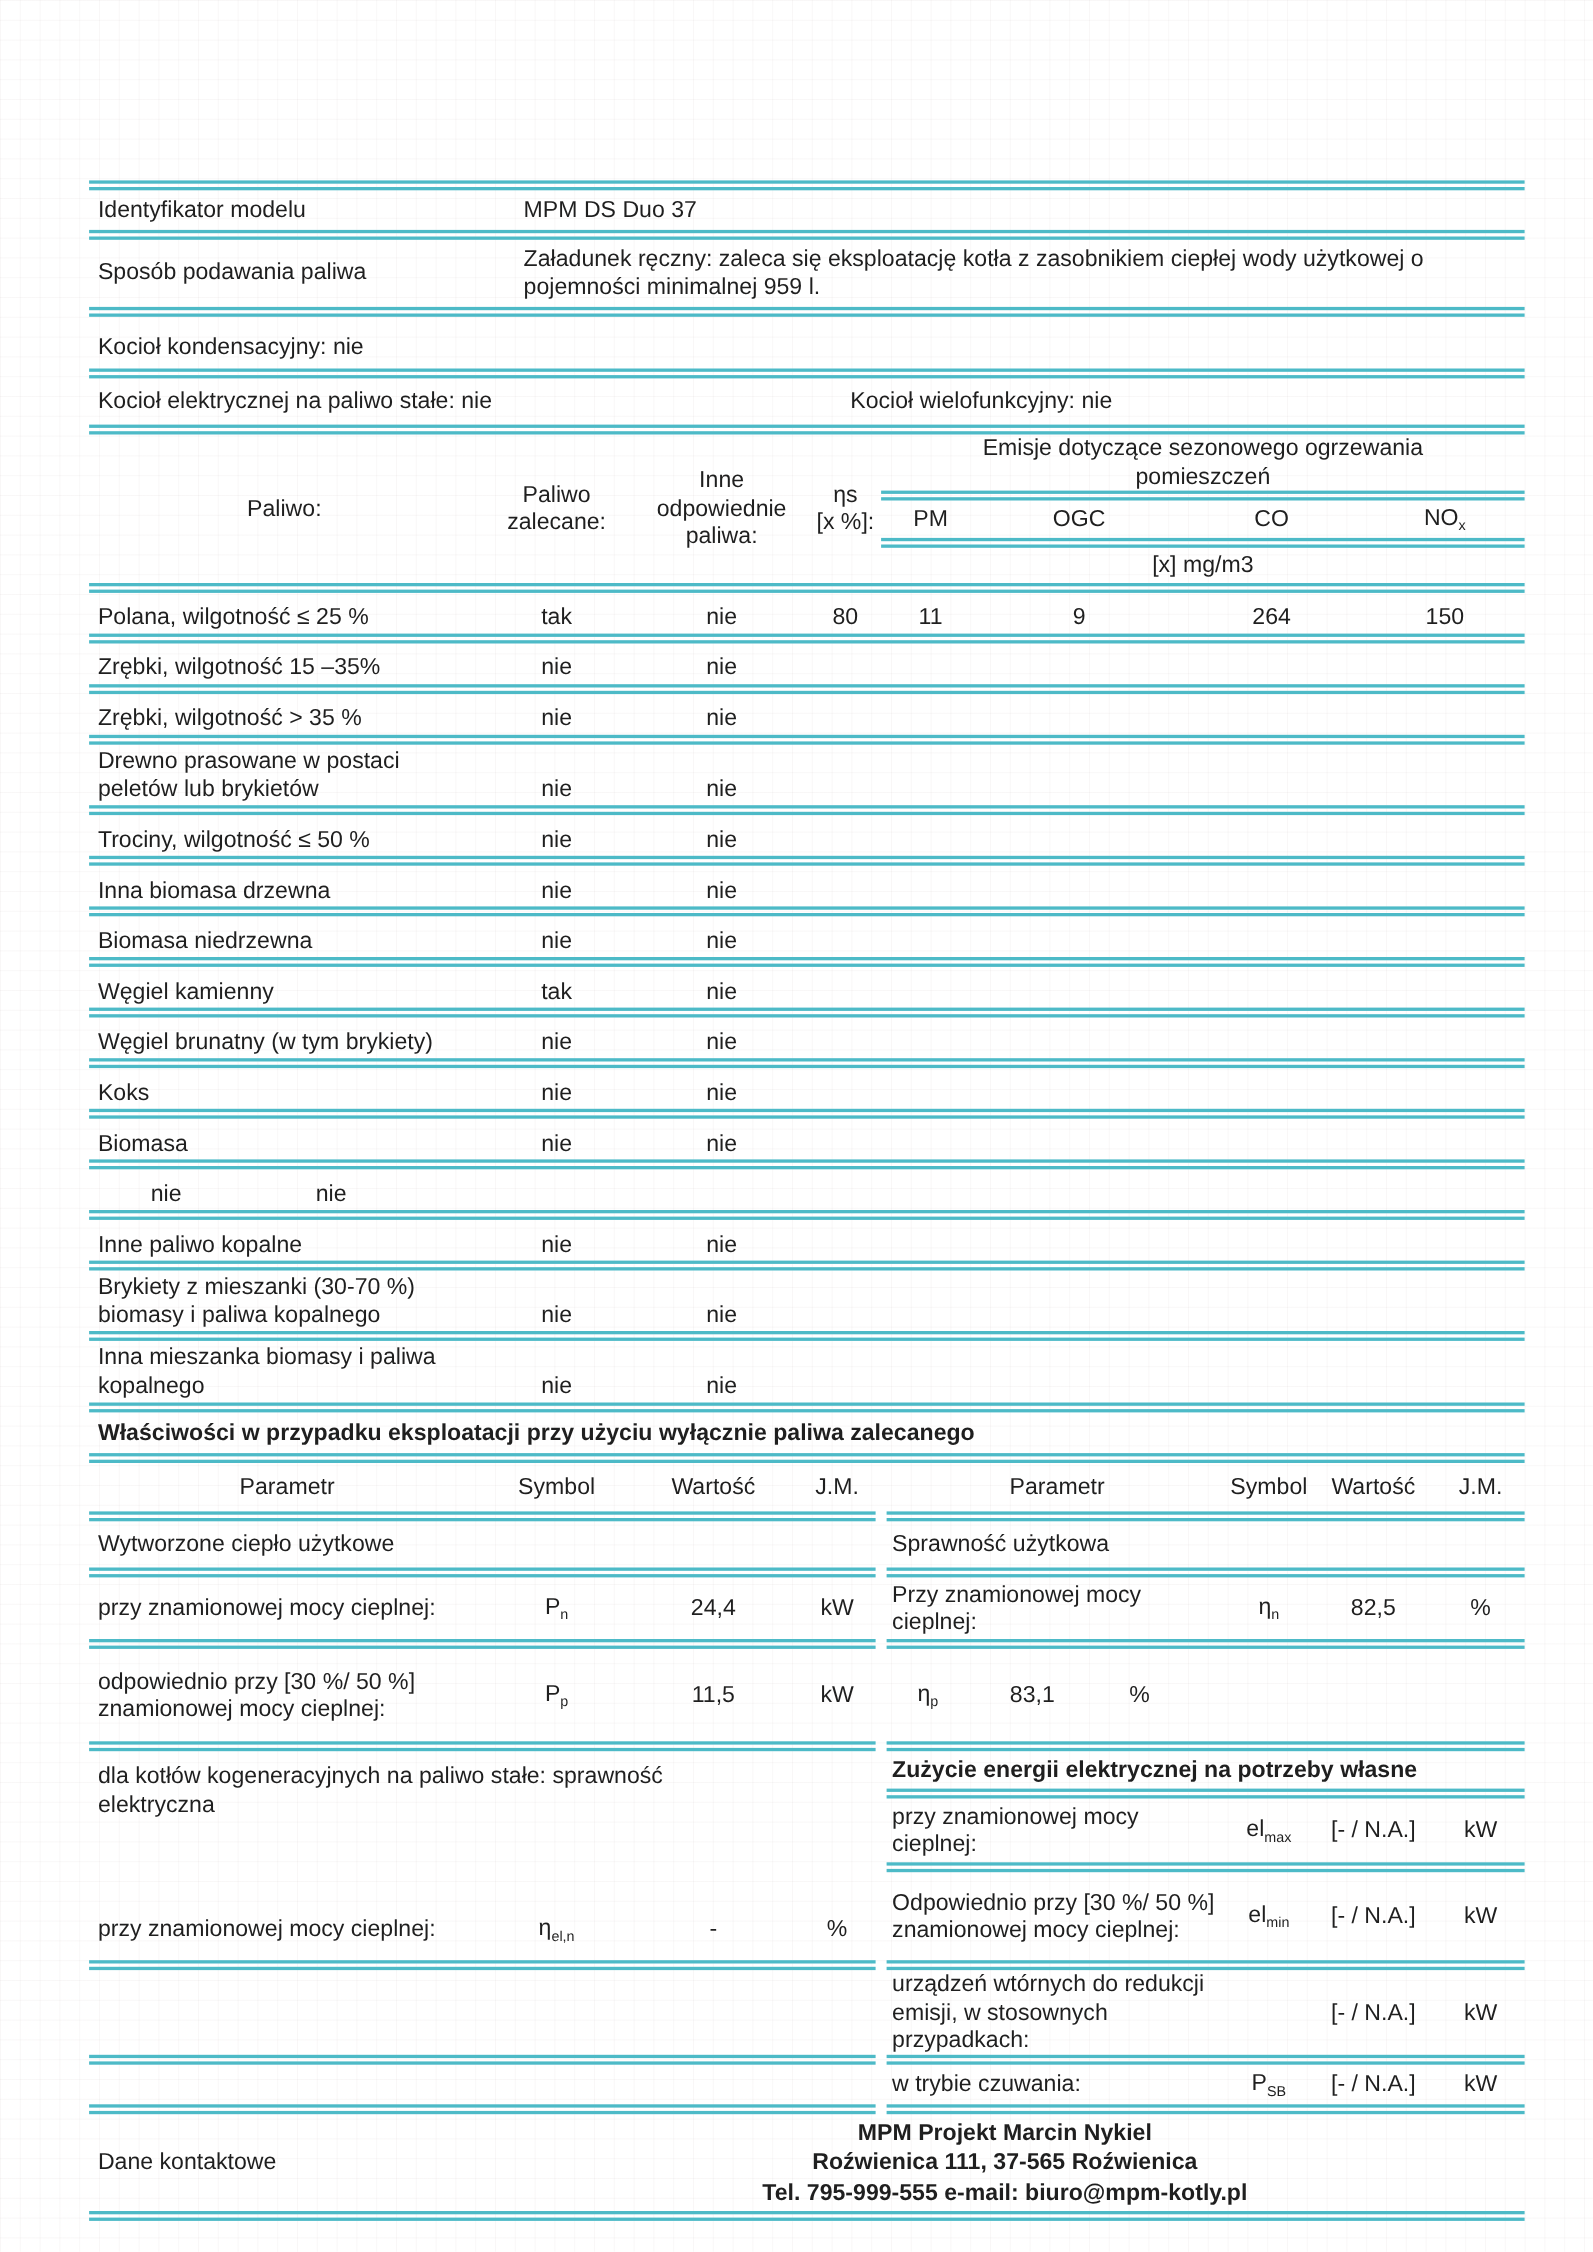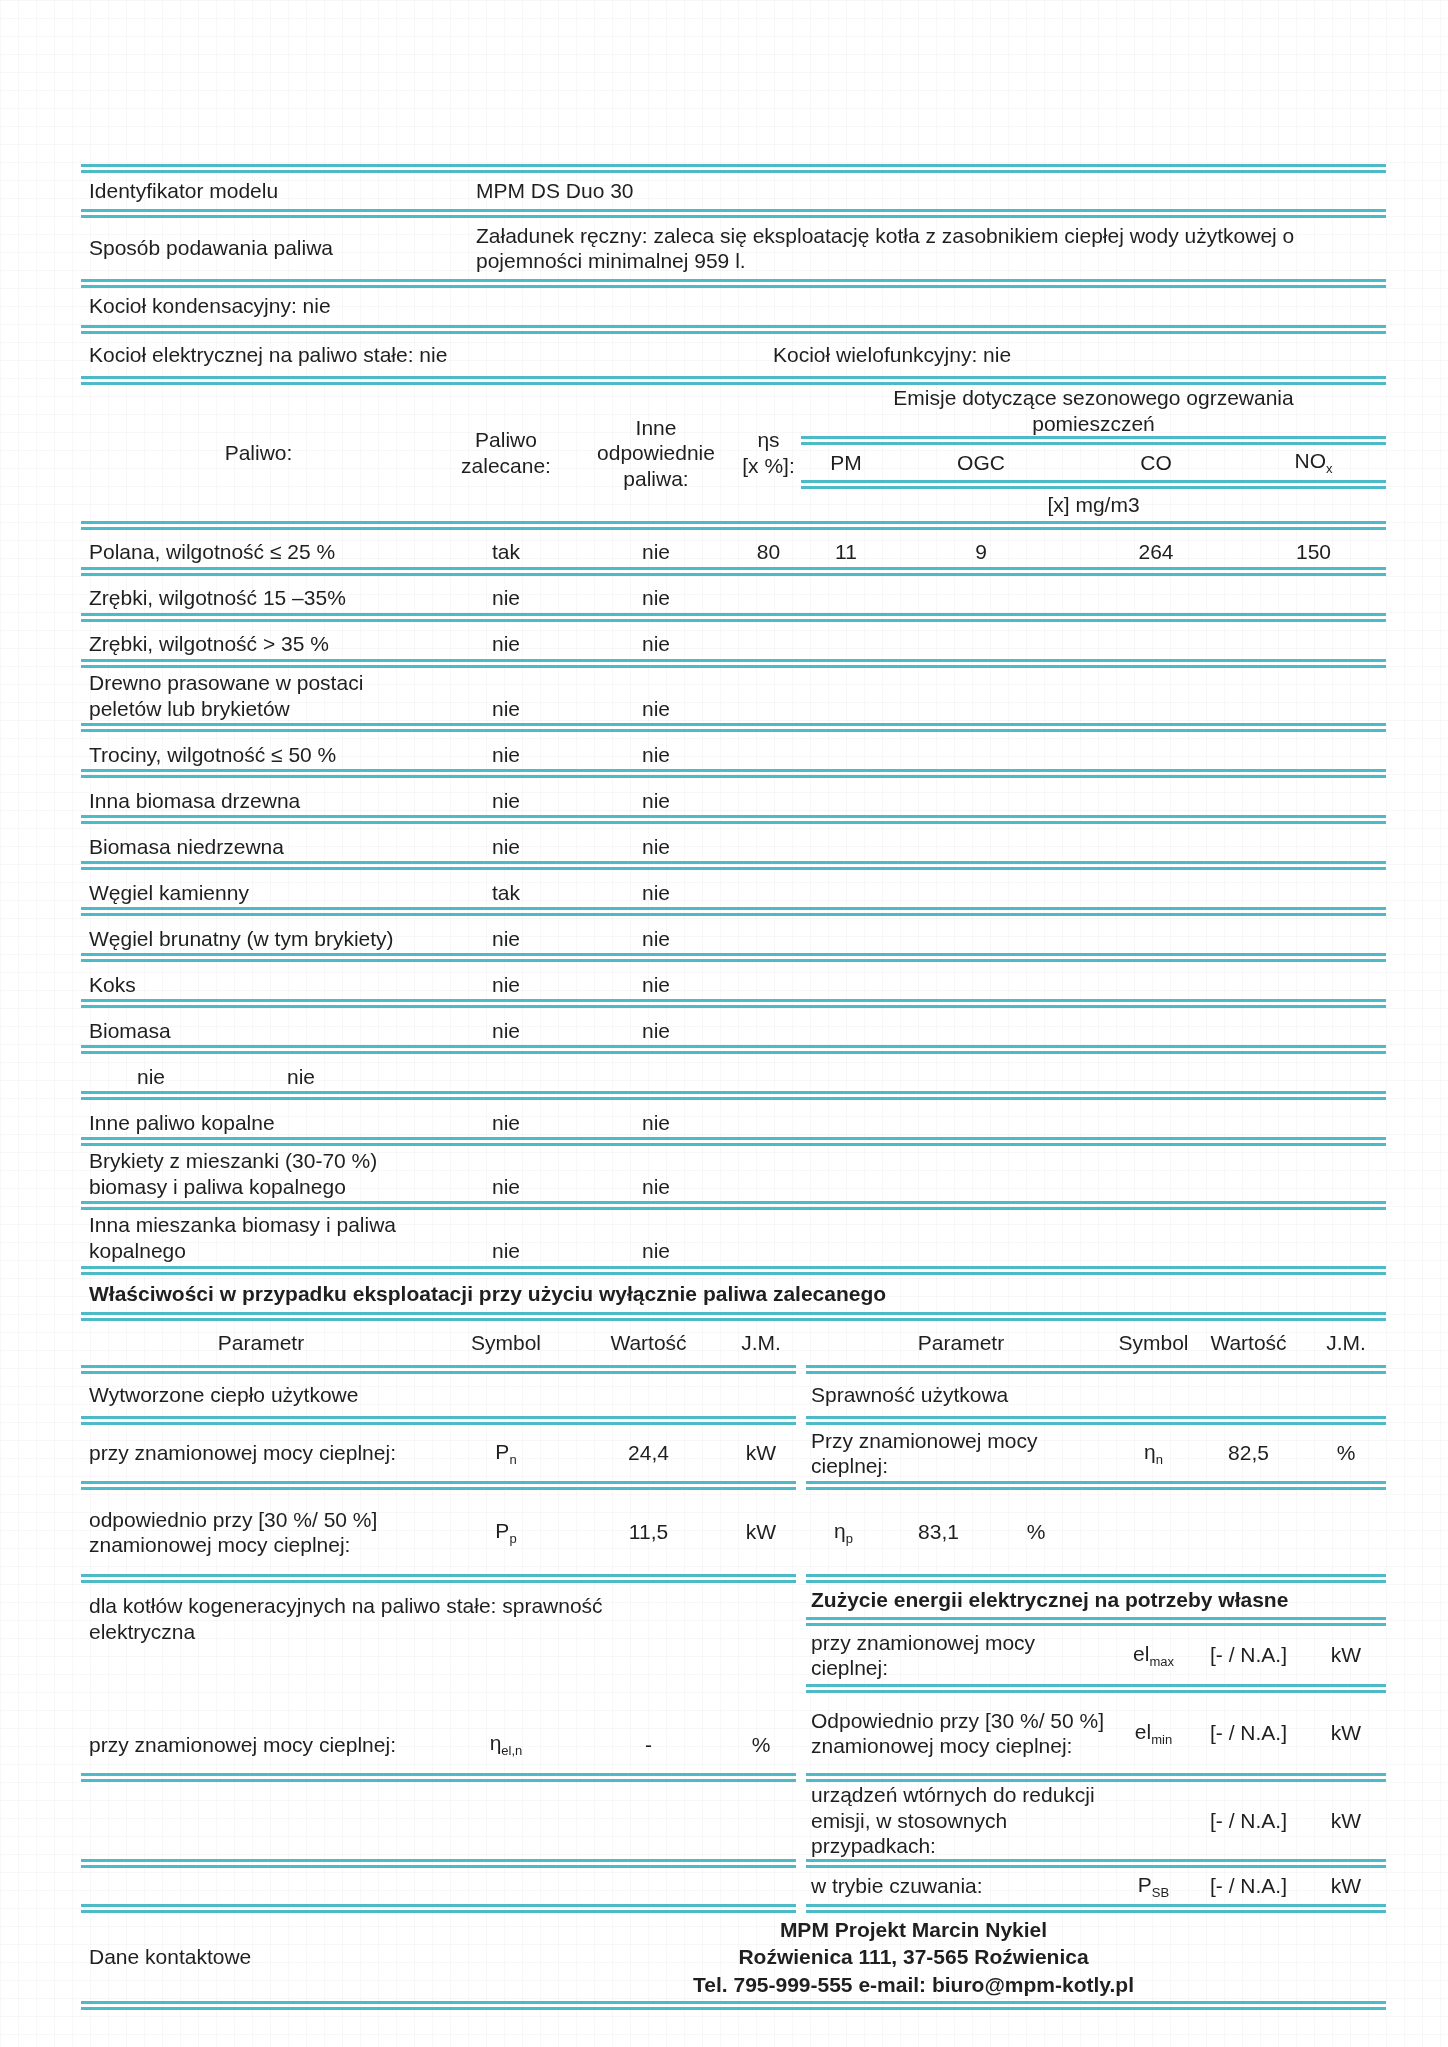--- a/index.html
+++ b/index.html
@@ -14,21 +14,21 @@
     font-family:"Liberation Sans", sans-serif;
     color:var(--ink);
     font-size:21px; line-height:1.22;
   }
   .sheet{position:absolute;left:81px;top:164px;width:1305px;}
   .rule{height:3px;border-top:3px solid var(--teal);border-bottom:3px solid var(--teal);}
   
   .trow{display:flex;align-items:center;}
   .info-label{width:395px;padding:5px 0 5px 8px;box-sizing:border-box;}
   .info-value{flex:1;padding:5px 0;}
-  .flag-row{padding:5px 0 7px 8px;}
+  .flag-row{padding:15px 0 7px 8px;}
   .flags2{display:flex;align-items:center;padding:8px 0;}
   .flag-left{flex:1;padding-left:8px;}
   .flag-right{width:613px;}
   
   .fhead{display:flex;align-items:stretch;min-height:118px;}
   .fh{display:flex;align-items:center;justify-content:center;text-align:center;}
   .col-name{width:355px;}
   .col-rec{width:140px;}
   .col-other{width:160px;}
   .col-eta{width:65px;flex-direction:column;}
@@ -76,21 +76,21 @@
 </style>
 </head>
 <body>
 
 <div class="sheet">
 
   <div class="rule"></div>
 
   <div class="trow">
     <div class="info-label">Identyfikator modelu</div>
-    <div class="info-value">MPM DS Duo 30</div>
+    <div class="info-value">MPM DS Duo 37</div>
   </div>
   <div class="rule"></div>
 
   <div class="trow">
     <div class="info-label">Sposób podawania paliwa</div>
     <div class="info-value">Załadunek ręczny: zaleca się eksploatację kotła z zasobnikiem ciepłej wody użytkowej o pojemności minimalnej 959 l.</div>
   </div>
   <div class="rule"></div>
 
   <div class="flag-row">Kocioł kondensacyjny: nie</div>

